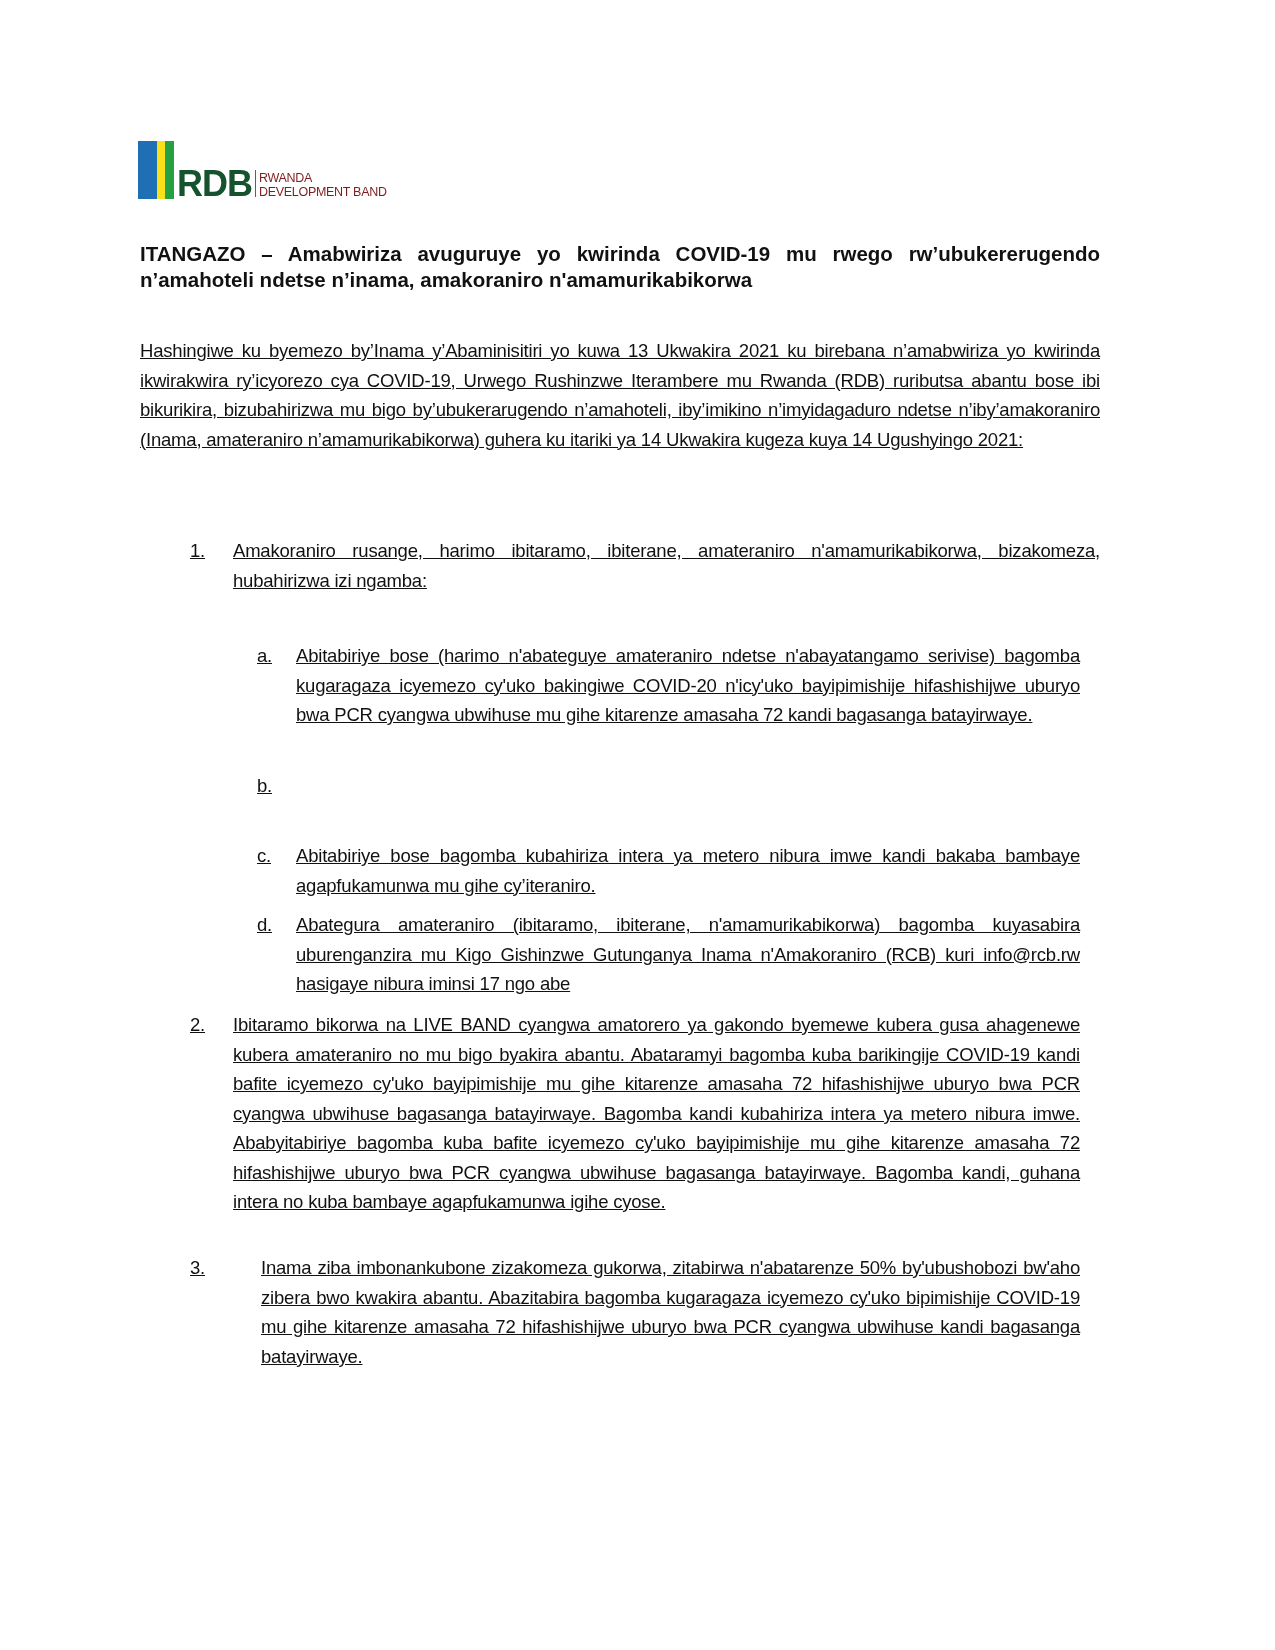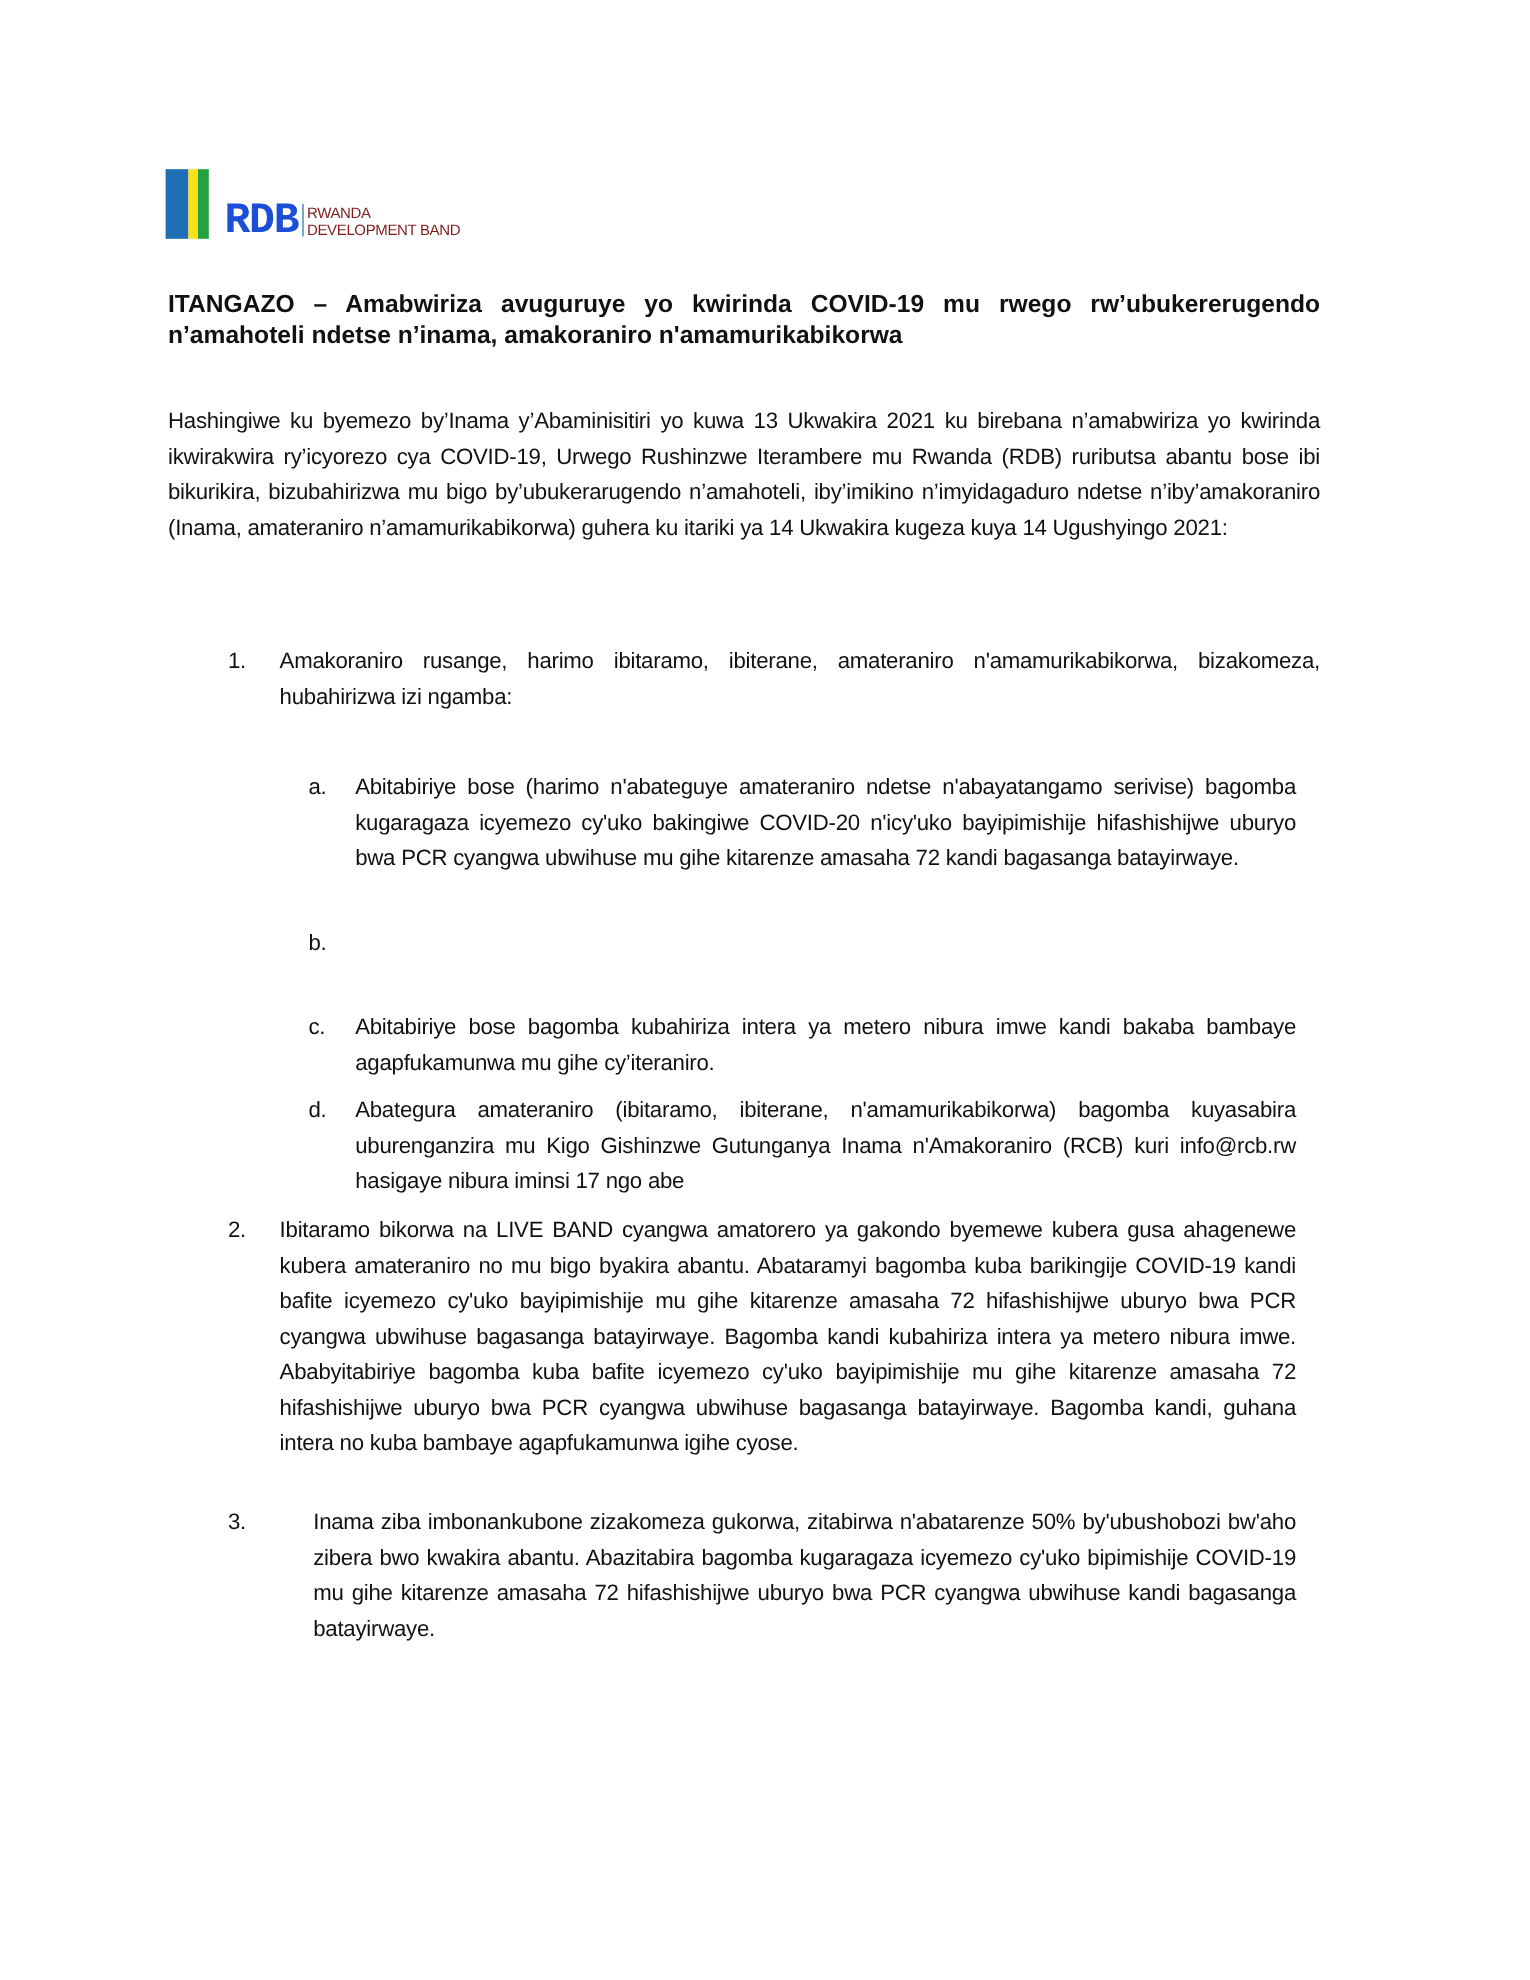--- a/index.html
+++ b/index.html
@@ -5,29 +5,29 @@
   html, body { margin: 0; padding: 0; background: #ffffff; }
   body { width: 1275px; height: 1650px; position: relative; overflow: hidden; color: #111; }
   .page { position: absolute; left: 0; top: 0; width: 1275px; height: 1650px; background: #fff; }
 
   
   .logo { position: absolute; left: 138px; top: 141px; height: 58px; display: flex; align-items: flex-end; }
   .flag { display: flex; height: 58px; }
   .flag .b { width: 19px; background: #1f6fb4; }
   .flag .y { width: 8px; background: #f7e219; }
   .flag .g { width: 9px; background: #25a043; }
-  .rdb { font-family: Liberation Mono, monospace; font-weight: bold; color: #1d4ed8; font-size: 36px; line-height: 30px; letter-spacing: -1px; margin-left: 13px; height: 30px; }
+  .rdb { font-family: Liberation Sans, sans-serif; font-weight: bold; color: #14532d; font-size: 36px; line-height: 30px; letter-spacing: -1px; margin-left: 3px; height: 30px; }
   .logo-sep { width: 1px; height: 27px; background: #1f6fb4; margin: 0 3px 2px 3px; }
   .board { font-family: "Liberation Sans", sans-serif; color: #7f1d1d; font-size: 12.5px; line-height: 14px; letter-spacing: -0.3px; }
 
   
   .title { position: absolute; left: 140px; top: 241px; width: 960px; font-family: "Liberation Sans", sans-serif; font-weight: bold; font-size: 20.5px; line-height: 26px; text-align: justify; text-align-last: left; }
 
   
-  .body { font-family: "Liberation Sans", sans-serif; font-size: 18.5px; line-height: 29.5px; letter-spacing: -0.2px; }
+  .body { font-family: "Liberation Sans", sans-serif; font-size: 18.5px; line-height: 29.5px; letter-spacing: -0.2px; text-decoration: underline; }
   .intro { position: absolute; left: 140px; top: 336px; width: 960px; text-align: justify; text-align-last: left; }
 
   .item { position: absolute; display: flex; }
   .item .num { flex: 0 0 auto; }
   .item .txt { text-align: justify; text-align-last: left; }
 
   .i1 { left: 190px; top: 536px; width: 910px; }
   .i1 .num { width: 43px; }
   .i1 .txt { width: 867px; }
 

